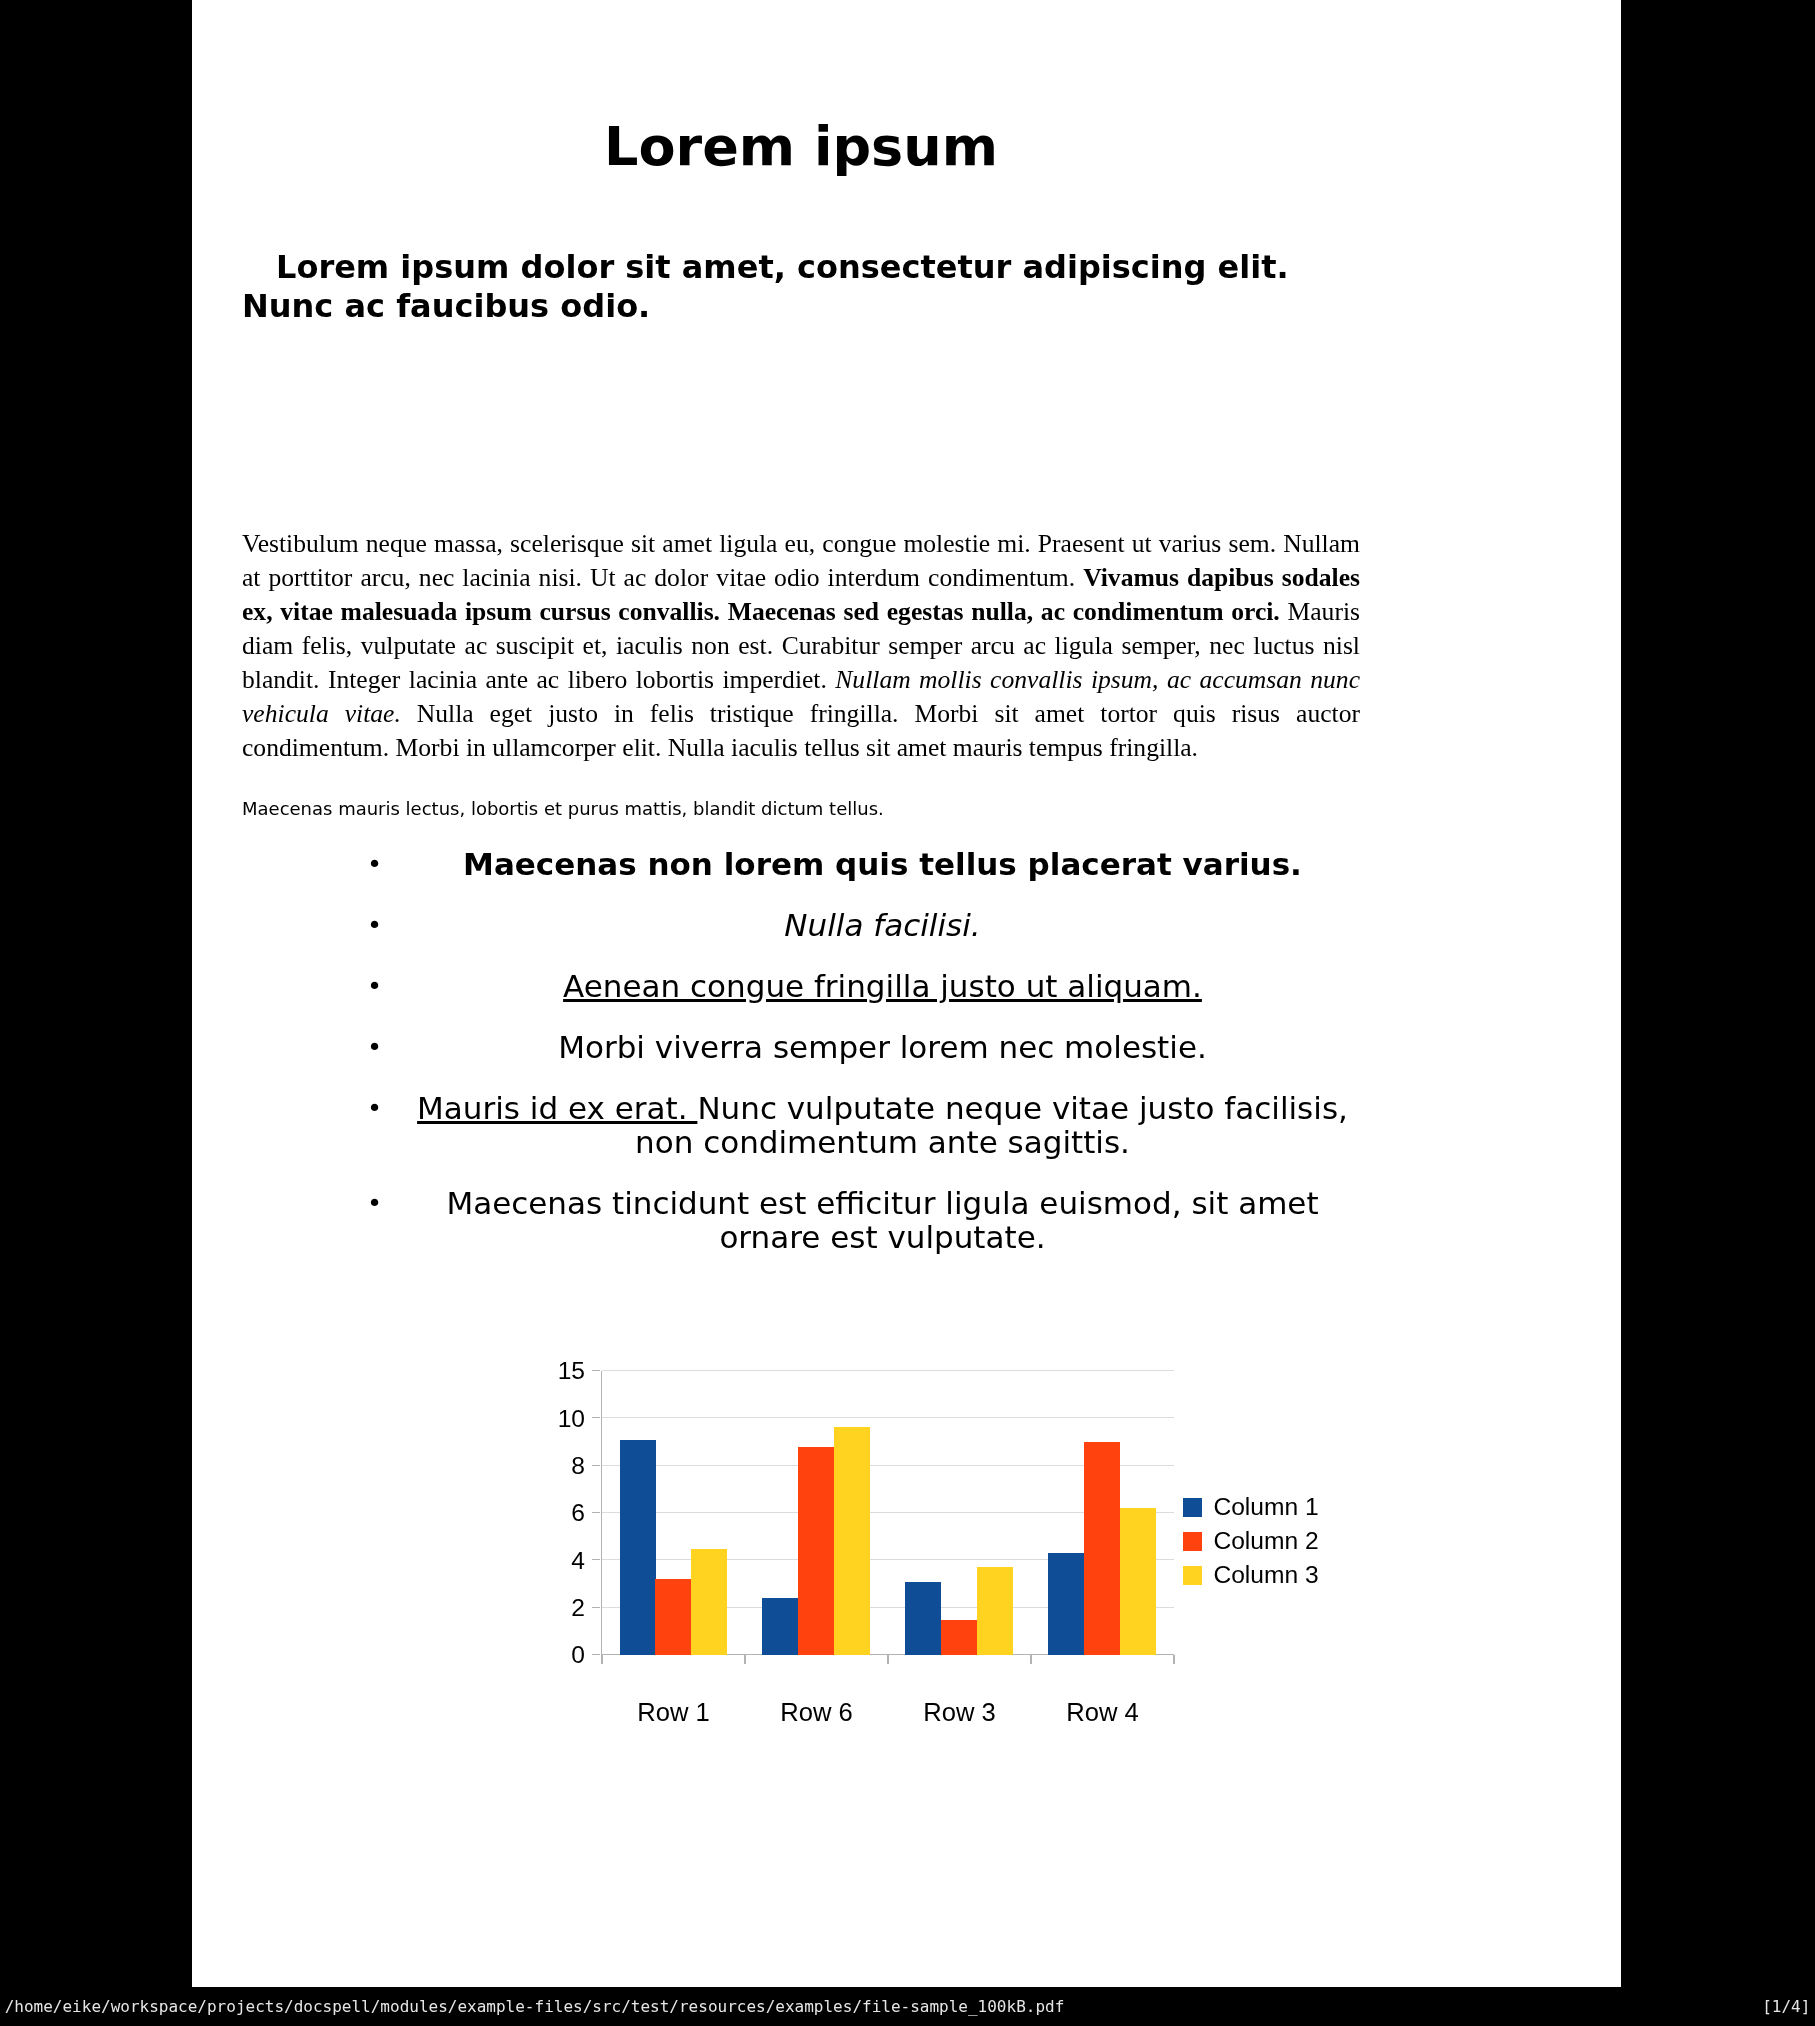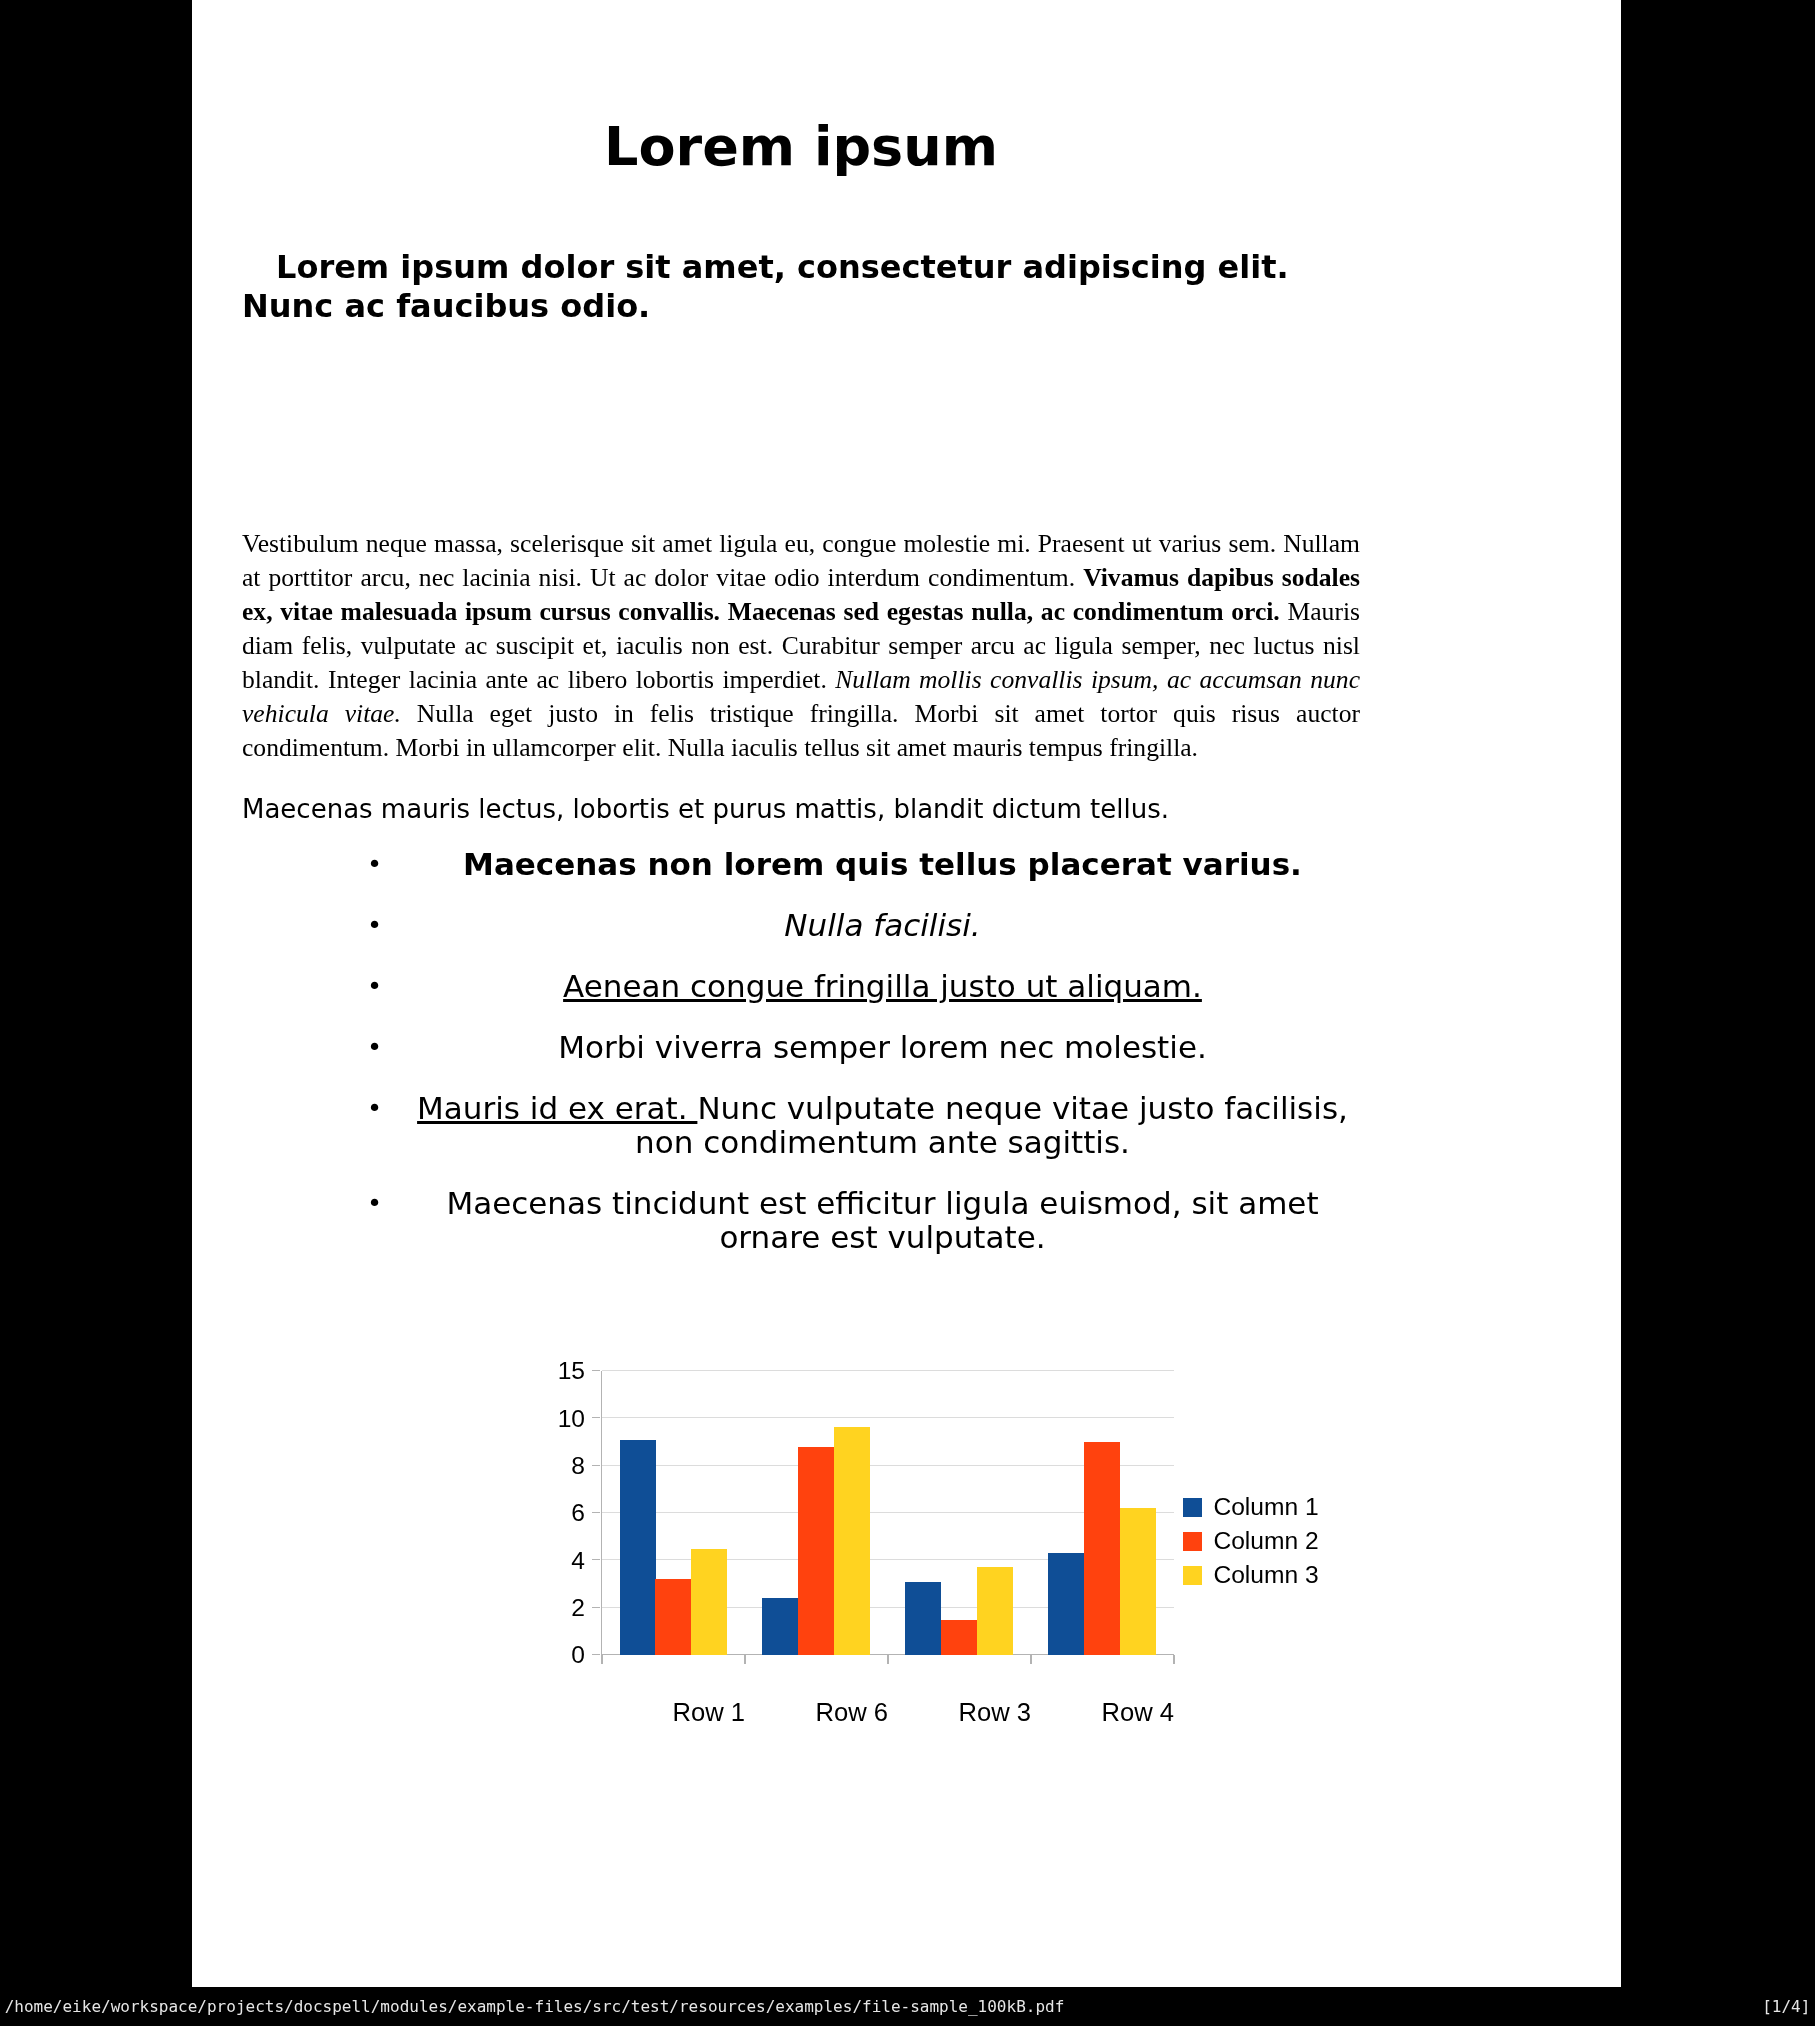--- a/index.html
+++ b/index.html
@@ -21,21 +21,21 @@
     margin:112px 0 0 0;
     font-size:54px;line-height:70px;
     font-weight:bold;text-align:center;
   }
   .doc-heading{
     margin:66px 0 16px 0;
     font-size:32px;line-height:39px;
     font-weight:bold;text-indent:34px;
   }
   .para1{margin:201px 0 0 0;font-size:25.6px;line-height:34px;text-align:justify;font-family:Liberation Serif, serif;}
-  .para2{margin:26.5px 0 0 0;font-size:26px;line-height:34px;}
+  .para2{margin:26.5px 0 0 0;font-size:18px;line-height:34px;}
   .b{font-weight:bold;}
   .i{font-style:italic;}
   .u{text-decoration:underline;}
   ul.bullets{
     list-style:none;margin:21px 0 0 0;padding:0 0 0 163px;
     font-size:31px;line-height:34px;text-align:center;
   }
   ul.bullets li{position:relative;margin:0 0 27px 0;}
   ul.bullets li::before{
     content:"\2022";
@@ -55,21 +55,21 @@
   .gridline.baseline{background:#b3b3b3;}
   .ytick-mark{position:absolute;left:-10.4px;width:8.5px;height:1.9px;background:#b3b3b3;margin-bottom:-0.9px;}
   .ytick-label{
     position:absolute;right:calc(100% + 17px);width:66px;
     text-align:right;font-size:24.6px;line-height:28px;
   }
   .bar{position:absolute;bottom:0;z-index:1;}
   .xtick-mark{position:absolute;bottom:-9.5px;width:1.9px;height:9.5px;background:#b3b3b3;margin-left:-0.9px;}
   .xtick-label{
     position:absolute;top:calc(100% + 42px);
-    text-align:right;font-size:25.6px;line-height:30px;
+    text-align:center;font-size:25.6px;line-height:30px;
   }
   .legend{position:absolute;left:991px;top:151px;}
   .legend-item{display:flex;align-items:center;height:24.6px;margin-bottom:9.5px;}
   .legend-swatch{width:19px;height:19px;margin-right:11.4px;flex:0 0 auto;}
   .legend-label{font-size:24.6px;line-height:24.6px;white-space:nowrap;}
   
   .statusbar{
     position:absolute;left:0;top:1987px;width:1815px;height:39px;
     background:#000;color:#e6e6e6;
     font-family:"DejaVu Sans Mono",monospace;font-size:16px;

